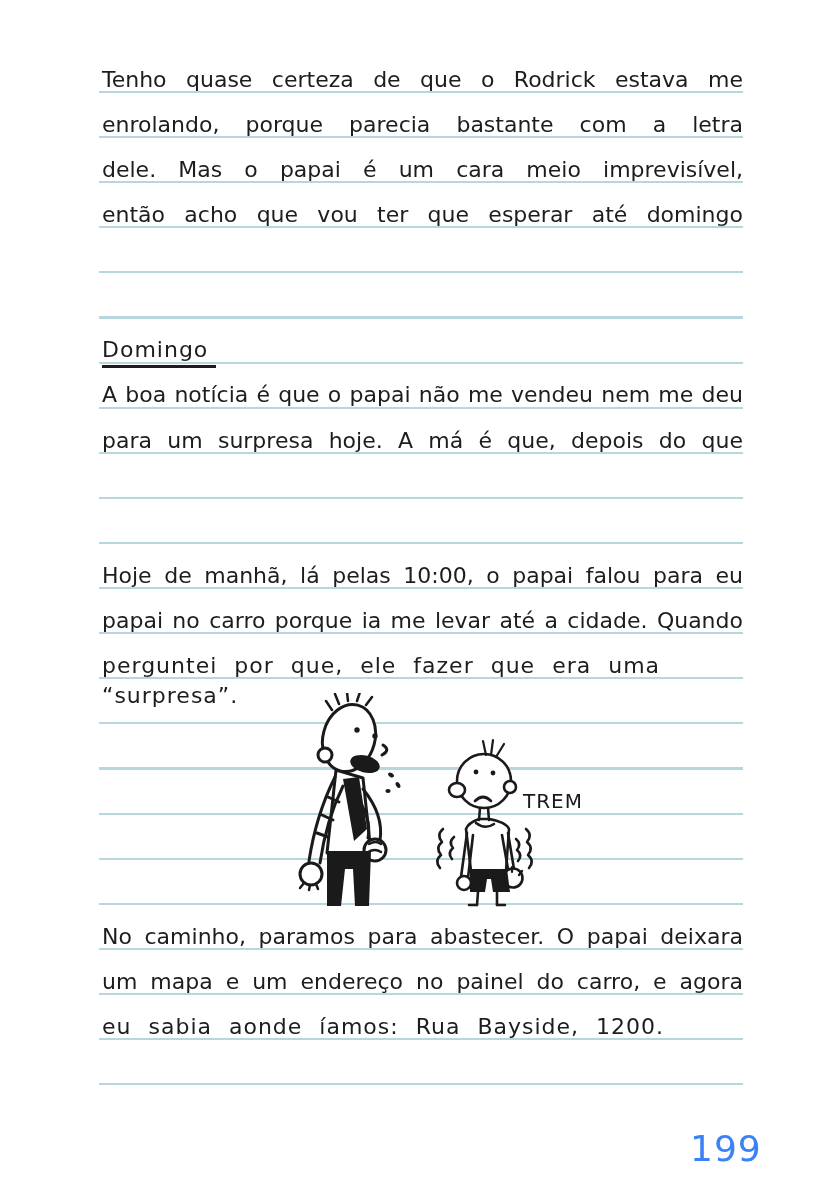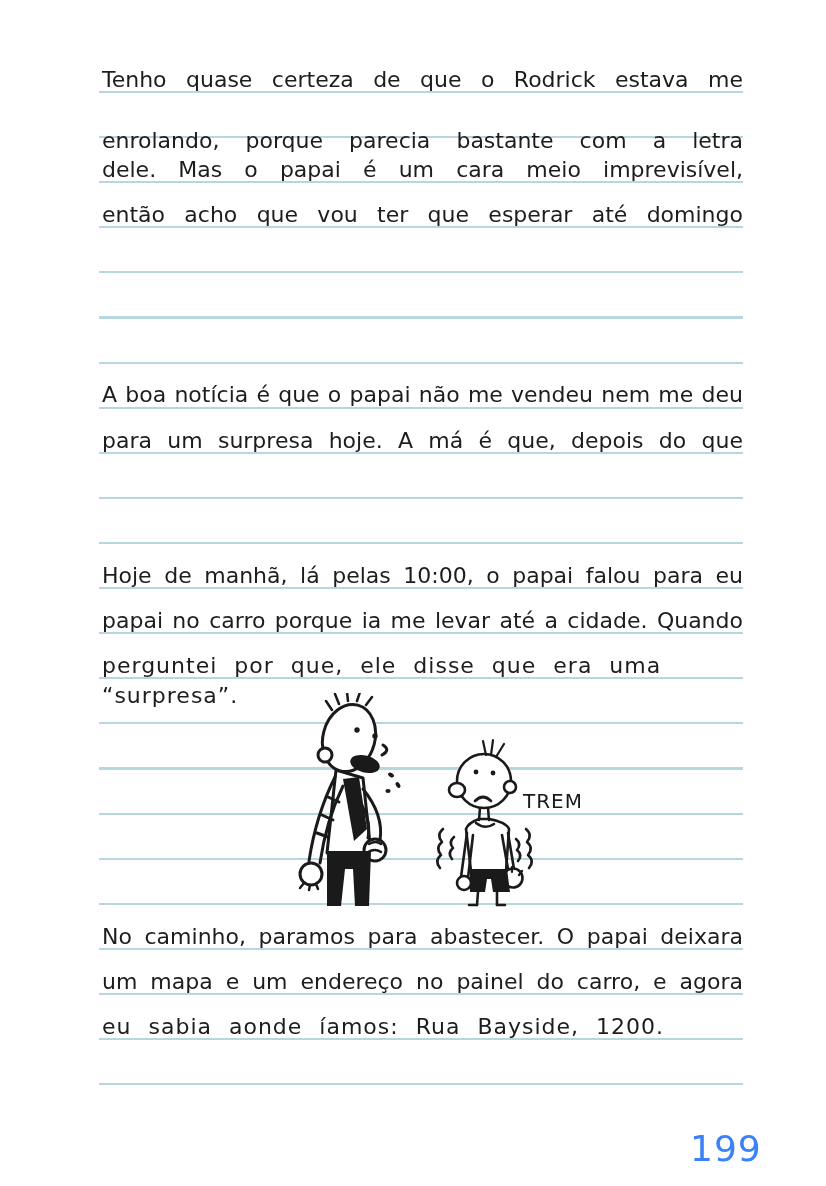--- a/index.html
+++ b/index.html
@@ -41,31 +41,34 @@
   }
 </style>
 </head>
 <body>
 
 <div class="paper">
 
   <div class="rules"></div>
 
   <div class="tl just" style="top:65px">Tenho quase certeza de que o Rodrick estava me</div>
-  <div class="tl just" style="top:126px">enrolando, porque parecia bastante com a letra</div>
+  <div class="tl just" style="top:110px">enrolando, porque parecia bastante com a letra</div>
   <div class="tl just" style="top:155px">dele. Mas o papai é um cara meio imprevisível,</div>
   <div class="tl just" style="top:200px">então acho que vou ter que esperar até domingo</div>
 
+  <div class="tl" style="top:335px">
+    <span class="hl">Domingo</span>
+  </div>
 
   <div class="tl just" style="top:380px">A boa notícia é que o papai não me vendeu nem me deu</div>
   <div class="tl just" style="top:426px">para um surpresa hoje. A má é que, depois do que</div>
 
   <div class="tl just" style="top:561px">Hoje de manhã, lá pelas 10:00, o papai falou para eu</div>
   <div class="tl just" style="top:606px">papai no carro porque ia me levar até a cidade. Quando</div>
-  <div class="tl loose" style="top:651px">perguntei por que, ele disse que era uma “surpresa”.</div>
+  <div class="tl loose" style="top:651px">perguntei por que, ele fazer que era uma “surpresa”.</div>
 
   <div class="illus">
     <svg viewBox="0 0 300 215" width="300" height="215" xmlns="http://www.w3.org/2000/svg">
 
       <g stroke="#1a1a1a" stroke-width="3" fill="none" stroke-linecap="round" stroke-linejoin="round">
 
         <path d="M56,77 L47,160 L91,160 L83,85 Z" fill="#ffffff"></path>
 
         <path d="M55,84 Q36,122 29,168"></path>
         <path d="M63,93 Q46,128 40,170"></path>

